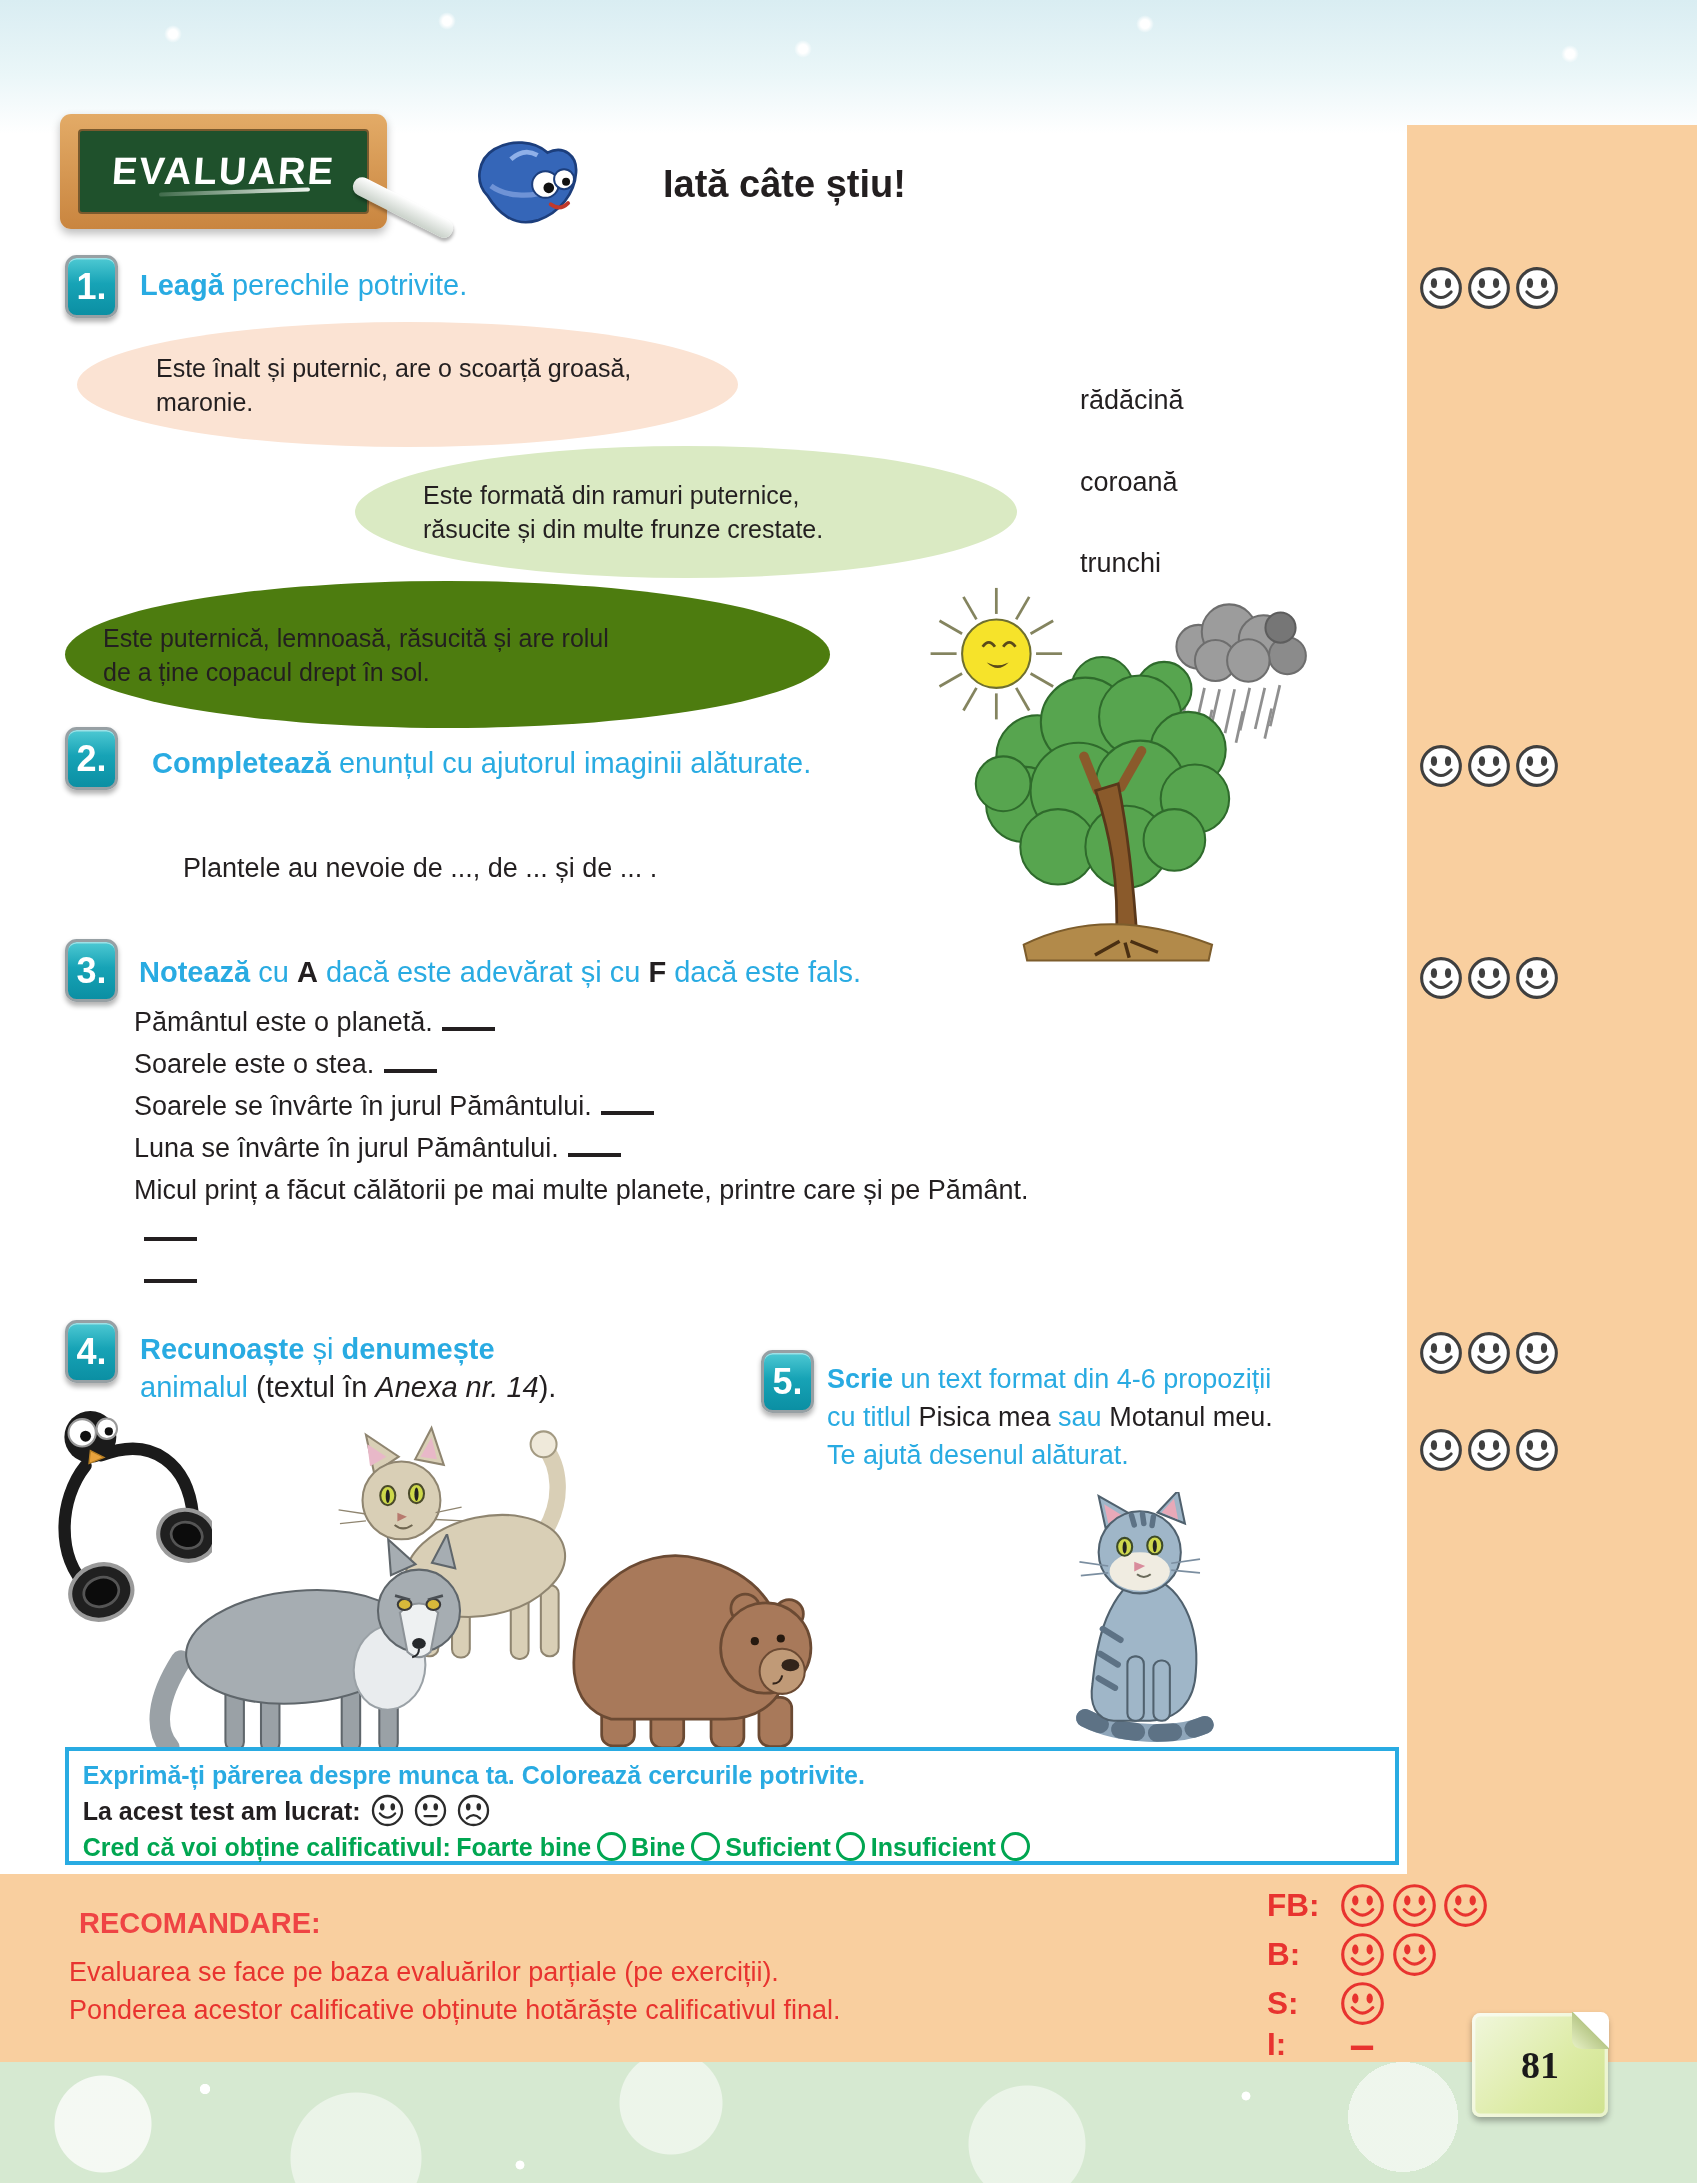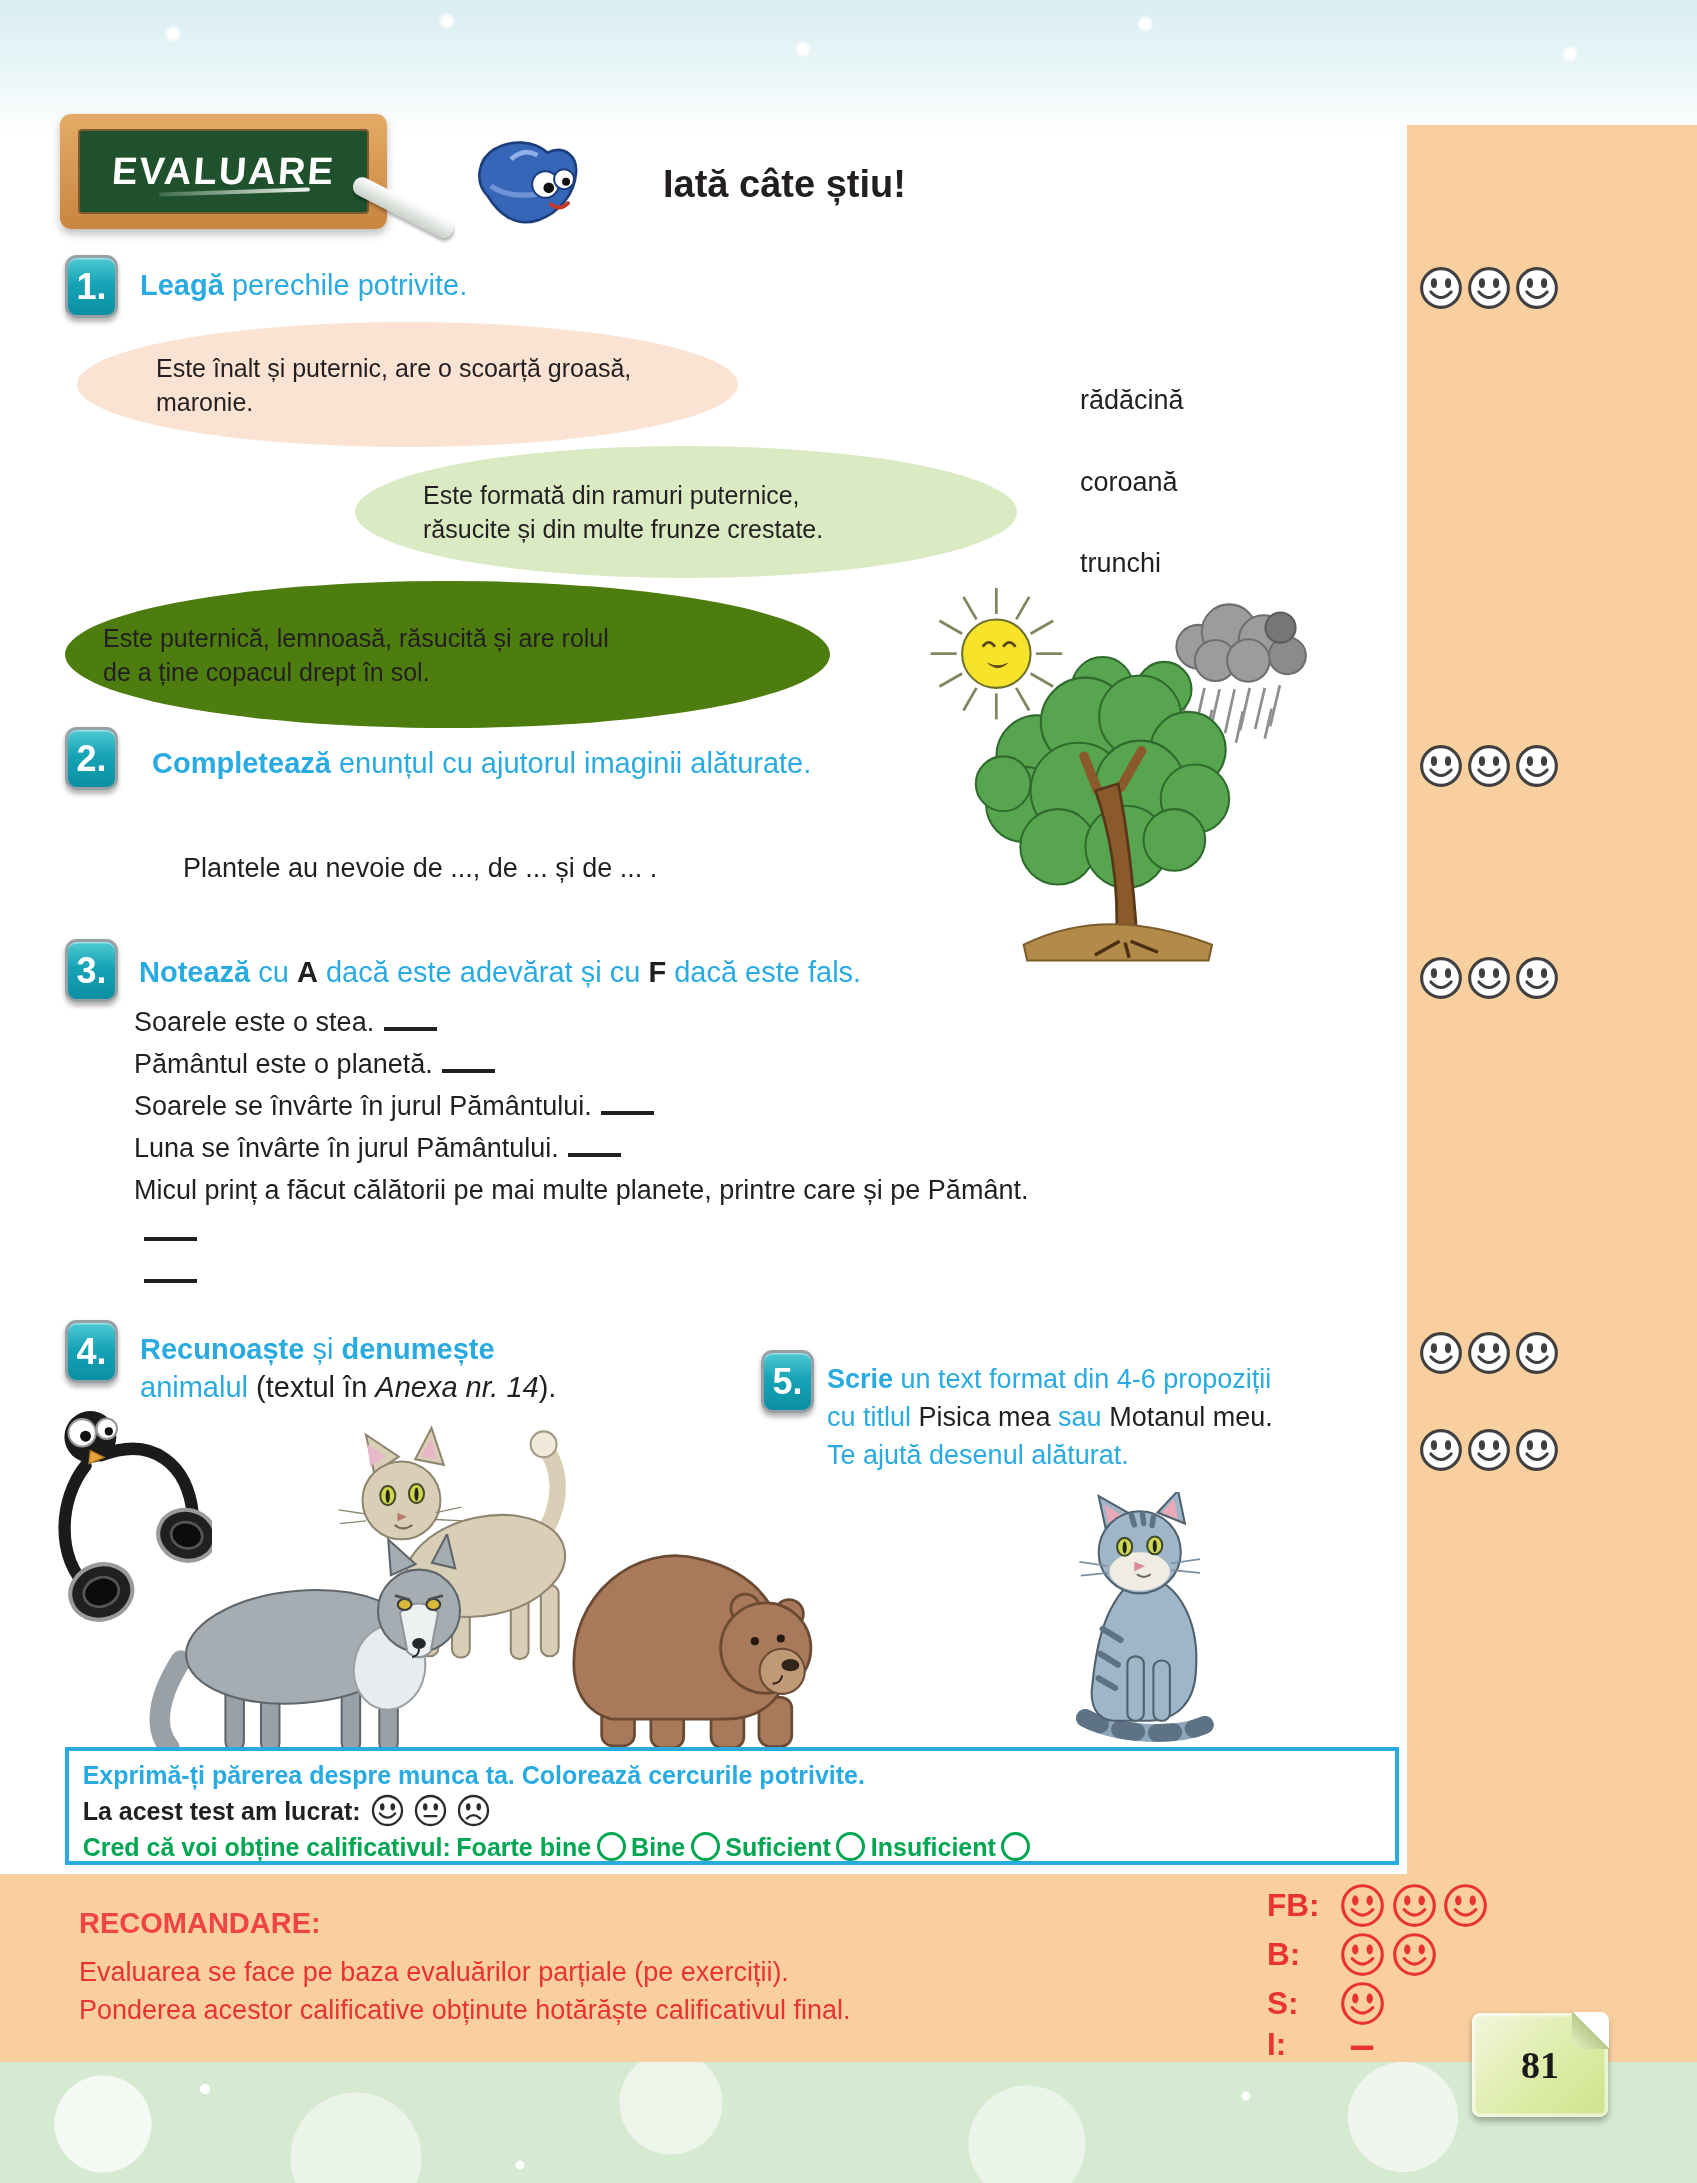--- a/index.html
+++ b/index.html
@@ -75,21 +75,21 @@
   .feedback{position:absolute;left:65px;top:1747px;width:1334px;height:118px;box-sizing:border-box;
     border:4.1px solid #29abe2;background:#ffffff;padding:5.5px 13.7px 4.1px 13.7px;}
   .fb1{color:#29abe2;font-weight:bold;font-size:25px;line-height:36px;}
   .fb2{color:#231f20;font-weight:bold;font-size:25px;line-height:36px;display:flex;align-items:center;gap:10px;}
   .fb2 svg{width:33px;height:33px;color:#2b2b2b;}
   .fb3{color:#00a651;font-weight:bold;font-size:25px;line-height:36px;display:flex;align-items:center;gap:5.5px;}
   .circle{display:inline-block;width:29px;height:29px;border:3.4px solid #00a651;border-radius:50%;box-sizing:border-box;}
 
   
   .rec-title{position:absolute;left:79px;top:1907px;font-size:29px;font-weight:bold;color:#ef4444;}
-  .rec-line{position:absolute;left:79px;font-size:27px;color:#e8332f;}
+  .rec-line{position:absolute;left:69px;font-size:27px;color:#e8332f;}
 
   
   .legend-row{position:absolute;display:flex;align-items:center;gap:6.8px;color:#e8332f;}
   .legend-label{font-size:31.5px;font-weight:bold;width:66px;color:#e8332f;}
   .legend-row svg{width:45px;height:45px;color:#e8332f;--face:transparent;}
   .dash{font-size:45px;font-weight:bold;color:#e8332f;line-height:27px;margin-left:9.6px;}
 
   
   .page-note{position:absolute;left:1472px;top:2013px;width:136px;height:104px;border-radius:8.2px;
     background:linear-gradient(135deg,#f1f7dd 0%,#dcebA4 60%,#cfe28e 100%);
@@ -316,22 +316,22 @@
   </div>
   <div class="sentence" style="left:183px;top:853px">Plantele au nevoie de ...,  de ... și de ... .</div>
 
   <div class="badge" style="left:65px;top:939px">
     <span>3.</span>
   </div>
   <div class="ex-title" style="left:139px;top:953px">
     <span class="bold">Notează</span><span> cu </span><span class="bold blk">A</span><span> dacă este adevărat și cu </span><span class="bold blk">F</span><span> dacă este fals.</span>
   </div>
   <div class="statements">
+    <div><span>Pământul este o planetă.</span><span class="blank"></span></div>
     <div><span>Soarele este o stea.</span><span class="blank"></span></div>
-    <div><span>Pământul este o planetă.</span><span class="blank"></span></div>
     <div><span>Soarele se învârte în jurul Pământului.</span><span class="blank"></span></div>
     <div><span>Luna se învârte în jurul Pământului.</span><span class="blank"></span></div>
     <div><span>Micul prinț a făcut călătorii pe mai multe planete, printre care și pe Pământ.</span><span class="blank"></span></div>
     <div><span class="blank"></span></div>
   </div>
 
   <div class="badge" style="left:65px;top:1320px">
     <span>4.</span>
   </div>
   <div class="ex-title" style="left:140px;top:1330px">

